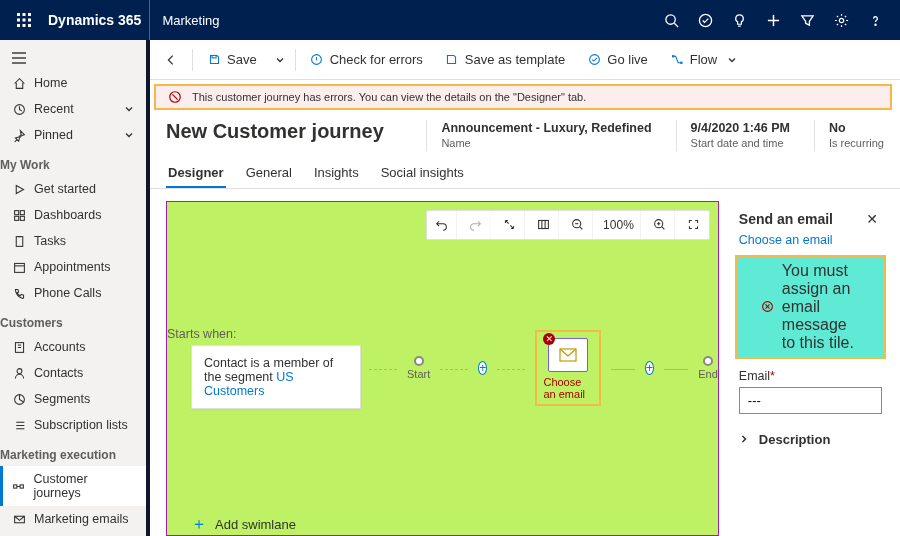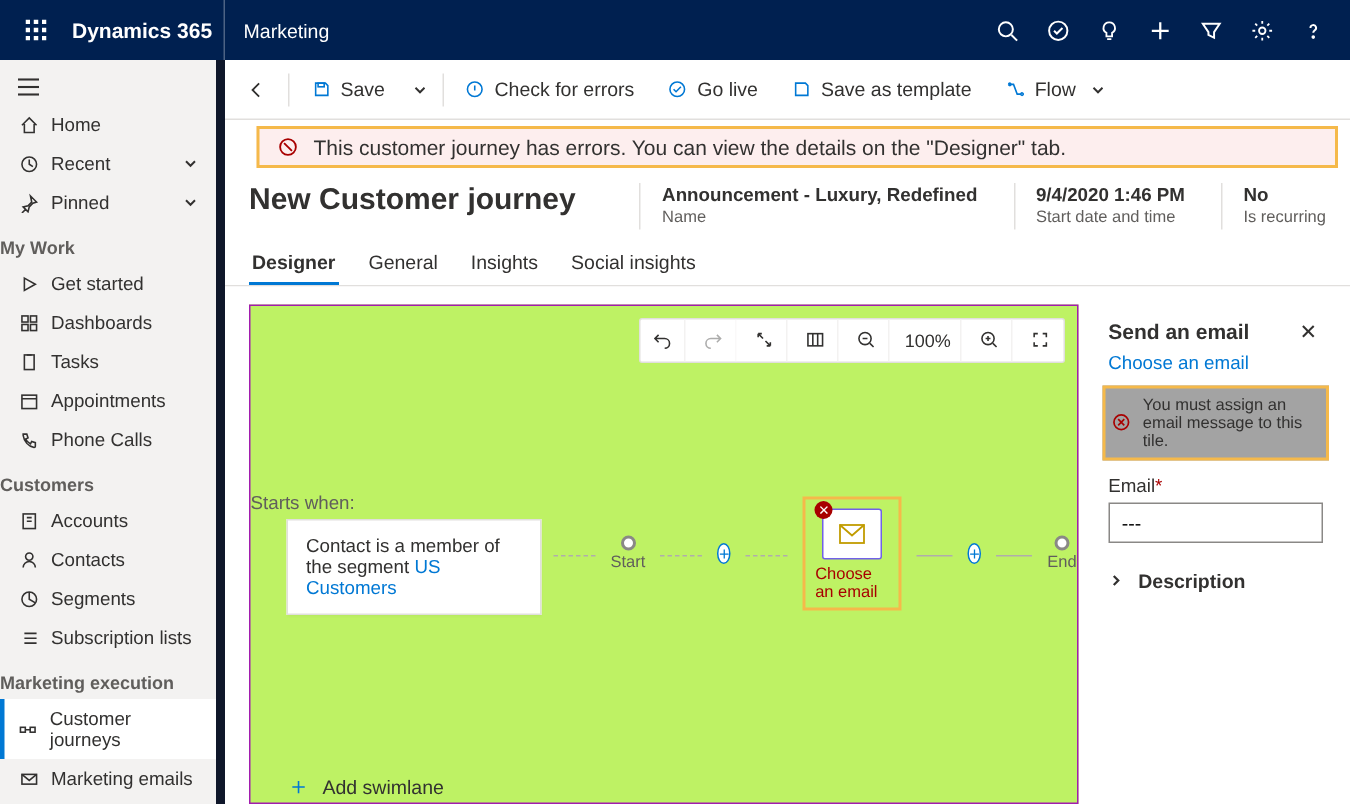--- a/index.html
+++ b/index.html
@@ -7,37 +7,37 @@
   
   .topbar { height: 40px; background: #002050; color: #fff; display: flex; align-items: center; padding: 0 8px; }
   .waffle { width: 32px; height: 40px; display: flex; align-items: center; justify-content: center; cursor: pointer; }
   .brand { font-weight: 600; font-size: 14px; padding: 0 8px; }
   .area { font-size: 13px; padding: 0 12px; border-left: 1px solid rgba(255,255,255,.3); height: 40px; display: flex; align-items: center; }
   .topbar-spacer { flex: 1; }
   .top-icon { width: 34px; height: 40px; display: flex; align-items: center; justify-content: center; cursor: pointer; }
 
   .app { display: flex; height: 496px; }
   
-  .sidebar { width: 150px; background: #f3f2f1; border-right: 6px solid #0f172a; padding: 6px 0; overflow-y: auto; font-size: 12.5px; }
+  .sidebar { width: 150px; background: #f3f2f1; border-right: 4px solid #0f172a; padding: 6px 0; overflow-y: auto; font-size: 12.5px; }
   .hamburger { padding: 6px 12px; cursor: pointer; }
   .nav-item { display: flex; align-items: center; gap: 8px; padding: 6px 12px; cursor: pointer; color: #323130; }
   .nav-item.active { background: #fff; border-left: 3px solid #0078d4; padding-left: 9px; }
   .nav-item .ico { width: 14px; height: 14px; display: inline-flex; align-items: center; justify-content: center; color: #323130; }
   .nav-item .chev { margin-left: auto; }
   .nav-group { padding: 10px 0 4px; color: #605e5c; font-size: 12px; font-weight: 600; }
 
   .main { flex: 1; display: flex; flex-direction: column; overflow: hidden; }
   
   .cmdbar { height: 40px; border-bottom: 1px solid #e1dfdd; display: flex; align-items: center; padding: 0 4px; gap: 2px; font-size: 13px; }
   .cmd { display: flex; align-items: center; gap: 6px; padding: 0 10px; height: 40px; cursor: pointer; color: #323130; }
   .cmd .ico { width: 14px; height: 14px; display: inline-flex; align-items: center; justify-content: center; color: #0078d4;}
   .divider { width: 1px; height: 22px; background: #e1dfdd; margin: 0 2px;}
   .back-btn { width: 34px; height: 40px; display:flex; align-items:center; justify-content:center; cursor:pointer;}
 
-  .banner { background: #fdeeee; border: 2px solid #f5b94a; display:flex; align-items:center; gap:10px; padding: 4px 12px; margin: 4px 8px 0 21px; font-size: 14px; }
+  .banner { background: #fdeeee; border: 2px solid #f5b94a; display:flex; align-items:center; gap:10px; padding: 4px 12px; margin: 4px 8px 0 4px; font-size: 11px; }
   .banner .biconn { color: #a80000; }
 
   .page-head { display:flex; padding: 10px 16px 0 16px; gap: 24px; }
   .page-title { font-size: 20px; font-weight: 600; flex:1; }
   .head-field { font-size: 12px; line-height:1.3; padding-left: 14px; border-left:1px solid #e1dfdd; }
   .head-field:first-of-type{border-left:none;}
   .head-field .val { font-weight: 600; font-size: 12.5px; }
   .head-field .lab { color: #605e5c; font-size: 11px; }
 
   .tabs { display:flex; gap: 18px; padding: 8px 16px 0 16px; border-bottom: 1px solid #e1dfdd; font-size: 13px; }
@@ -69,21 +69,21 @@
   .tile .badge-err { position:absolute; top:-6px; left:-6px; width:12px; height:12px; border-radius:50%; background:#a80000; color:#fff; font-size:9px; display:flex; align-items:center; justify-content:center;}
   .tile-label { color:#a80000; font-size:11px; }
 
   .add-swimlane { display:flex; align-items:center; gap:8px; color:#323130; font-size:13px; padding: 20px 0 0 24px; cursor:pointer;}
   .add-swimlane .plus { color:#0078d4; font-size:16px; font-weight:300;}
 
   .inspector { width: 278px; background:#fff; border-left: 0; padding: 4px 4px 0 4px; overflow:hidden;}
   .ins-head { display:flex; align-items:center; justify-content:space-between; padding: 2px 4px 0;}
   .ins-title { font-weight:600; font-size:14px; }
   .ins-link { color:#0078d4; font-size:12.5px; padding: 2px 4px; cursor:pointer;}
-  .ins-banner { background:#a3a3a3; border:2px solid #f5b94a; display:flex; align-items:center; gap:8px; padding:5px 4px; font-size:11px; margin: 6px 0 10px;}
+  .ins-banner { background:#5eead4; border:2px solid #f5b94a; display:flex; align-items:center; gap:8px; padding:5px 24px; font-size:16px; margin: 6px 0 10px;}
   .ins-banner .ic{ color:#a80000;}
   .form-label { font-size:12.5px; margin: 2px 4px; }
   .form-label .req{ color:#a80000;}
   .form-input { width: calc(100% - 8px); margin: 2px 4px 12px; padding:5px 8px; border:1px solid #8a8886; font-size:13px; background:#fff;}
   .section-toggle { display:flex; align-items:center; gap:10px; padding: 6px 4px; font-size:13px; font-weight:600; cursor:pointer;}
   .close-x { cursor: pointer; font-size: 14px; padding: 4px; }
 
   svg { display:block; }
 </style>
 </head>
@@ -335,33 +335,33 @@
             <svg width="13" height="13" viewBox="0 0 16 16" fill="none" stroke="currentColor" stroke-width="1.3">
               <circle cx="8" cy="8" r="6"></circle>
               <path d="M8 5v4M8 11h0"></path>
             </svg>
           </span>
           <span>Check for errors</span>
         </div>
       <div class="cmd">
           <span class="ico">
             <svg width="13" height="13" viewBox="0 0 16 16" fill="none" stroke="currentColor" stroke-width="1.3">
+              <path d="M3 3h8l2 2v8H3z"></path>
+            </svg>
+          </span>
+          <span>Save as template</span>
+        </div>
+      <div class="cmd">
+          <span class="ico">
+            <svg width="13" height="13" viewBox="0 0 16 16" fill="none" stroke="currentColor" stroke-width="1.3">
               <circle cx="8" cy="8" r="6"></circle>
               <path d="M5 8l2 2 4-4"></path>
             </svg>
           </span>
           <span>Go live</span>
-        </div>
-      <div class="cmd">
-          <span class="ico">
-            <svg width="13" height="13" viewBox="0 0 16 16" fill="none" stroke="currentColor" stroke-width="1.3">
-              <path d="M3 3h8l2 2v8H3z"></path>
-            </svg>
-          </span>
-          <span>Save as template</span>
         </div>
       <div class="cmd">
           <span class="ico">
             <svg width="13" height="13" viewBox="0 0 16 16" fill="none" stroke="currentColor" stroke-width="1.3">
               <path d="M3 4h4l3 8h3M3 4a1 1 0 1 0 0-.01M13 12a1 1 0 1 0 0-.01"></path>
             </svg>
           </span>
           <span>Flow</span>
           <svg width="10" height="10" viewBox="0 0 10 10" fill="none" stroke="#323130" stroke-width="1.3" style="margin-left:4px">
             <path d="M2 3.5L5 6.5 8 3.5"></path>

